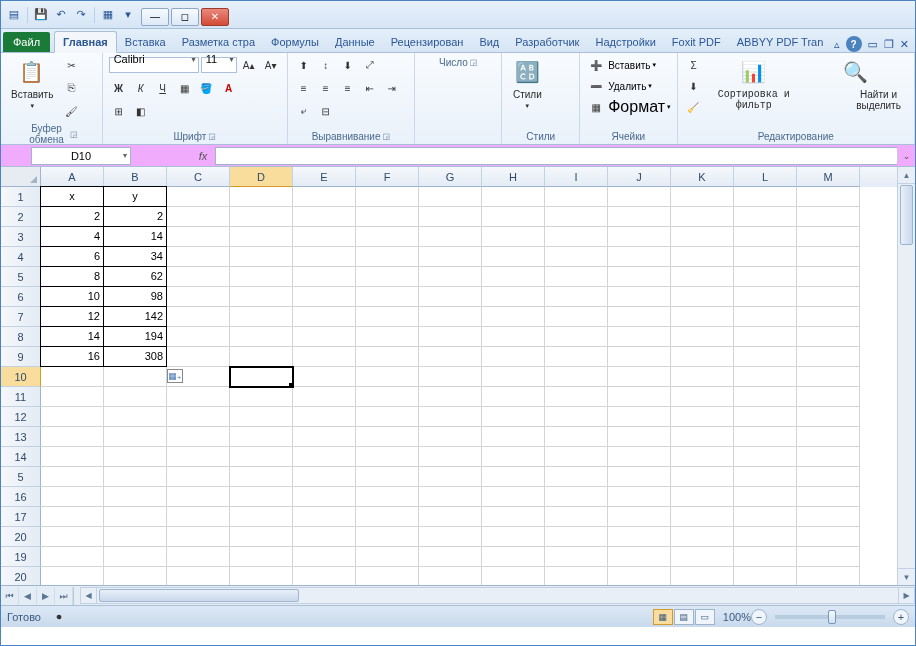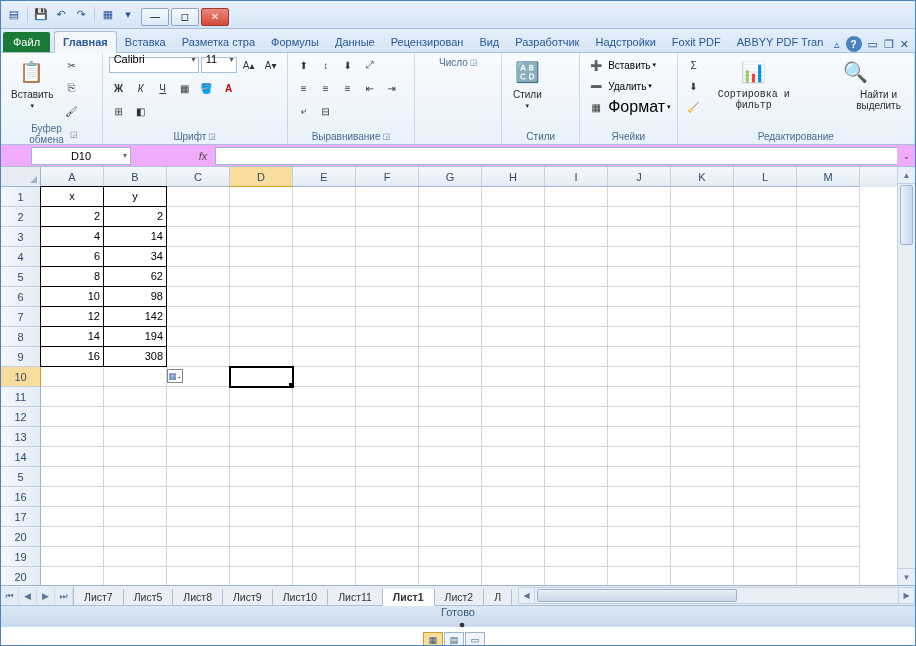--- a/index.html
+++ b/index.html
@@ -76,21 +76,21 @@
 .sheet-tabs { display: flex; align-items: flex-end; height: 20px; }
 .stab { padding: 2px 10px; font-size: 10.5px; background: #eaeff6; border: 1px solid #aebfd3; border-top: none; margin-left: -1px; color: #333; }
 .stab.active { background: #fff; border-bottom-color: #fff; font-weight: bold; z-index: 1; }
 .hscroll { flex: 1; margin-left: 6px; background: #e9eff6; height: 17px; position: relative; border: 1px solid #c3d1e2; }
 .hscroll .arr { position: absolute; top: 0; width: 16px; height: 100%; text-align: center; font-size: 8px; color: #5a7595; line-height: 15px; }
 .hscroll .arr.l { left: 0; border-right: 1px solid #c3d1e2; }
 .hscroll .arr.r { right: 0; border-left: 1px solid #c3d1e2; }
 .hscroll .thumb { position: absolute; left: 18px; top: 1px; bottom: 1px; width: 200px; background: linear-gradient(#e8eff8,#c9d8eb); border: 1px solid #9fb5ce; border-radius: 2px; }
 
 
-.statusbar { height: 22px; background: linear-gradient(#dce8f5,#c9daec); display: flex; align-items: center; font-size: 11px; color: #3a5a7e; padding: 0 6px; border-top: 1px solid #aac0d9; flex-direction: column; }
+.statusbar { height: 22px; background: linear-gradient(#dce8f5,#c9daec); display: flex; align-items: center; font-size: 11px; color: #3a5a7e; padding: 0 6px; border-top: 1px solid #aac0d9; }
 .statusbar .spacer { flex: 1; }
 .viewbtns { display: flex; gap: 1px; margin-right: 8px; }
 .viewbtn { width: 20px; height: 16px; border: 1px solid #9fb5ce; background: #eff5fb; font-size: 9px; display: flex; align-items: center; justify-content: center; }
 .viewbtn.active { background: #f8dd9c; border-color: #d49a2a; }
 .zoom-slider { width: 110px; height: 4px; background: #b8cce0; position: relative; margin: 0 8px; }
 .zoom-slider::before { content: ''; position: absolute; left: 50%; top: -3px; width: 1px; height: 10px; background: #7a95b5; }
 .zoom-slider .handle { position: absolute; left: 48%; top: -5px; width: 8px; height: 14px; background: linear-gradient(#f5f9fe,#d5e3f1); border: 1px solid #7a95b5; border-radius: 2px; }
 .zoombtn { width: 16px; height: 16px; border: 1px solid #9fb5ce; background: #eff5fb; border-radius: 50%; font-size: 11px; display: flex; align-items: center; justify-content: center; color: #3a5a7e; }
 </style>
 </head>
@@ -634,31 +634,20 @@
   </div>
 </div>
 
 <div class="sheetbar">
   <div class="sheet-nav">
     <div class="sn">⏮</div>
     <div class="sn">◀</div>
     <div class="sn">▶</div>
     <div class="sn">⏭</div>
   </div>
-  <div class="sheet-tabs" id="sheets">
-      <div class="stab">Лист7</div>
-      <div class="stab">Лист5</div>
-      <div class="stab">Лист8</div>
-      <div class="stab">Лист9</div>
-      <div class="stab">Лист10</div>
-      <div class="stab">Лист11</div>
-      <div class="stab active">Лист1</div>
-      <div class="stab">Лист2</div>
-      <div class="stab">Л</div>
-    </div>
   <div class="hscroll">
     <div class="arr l">◀</div>
     <div class="thumb"></div>
     <div class="arr r">▶</div>
   </div>
 </div>
 
 <div class="statusbar">
   <span>Готово</span>
   <span class="mini" style="margin-left:8px;">⏺</span>

